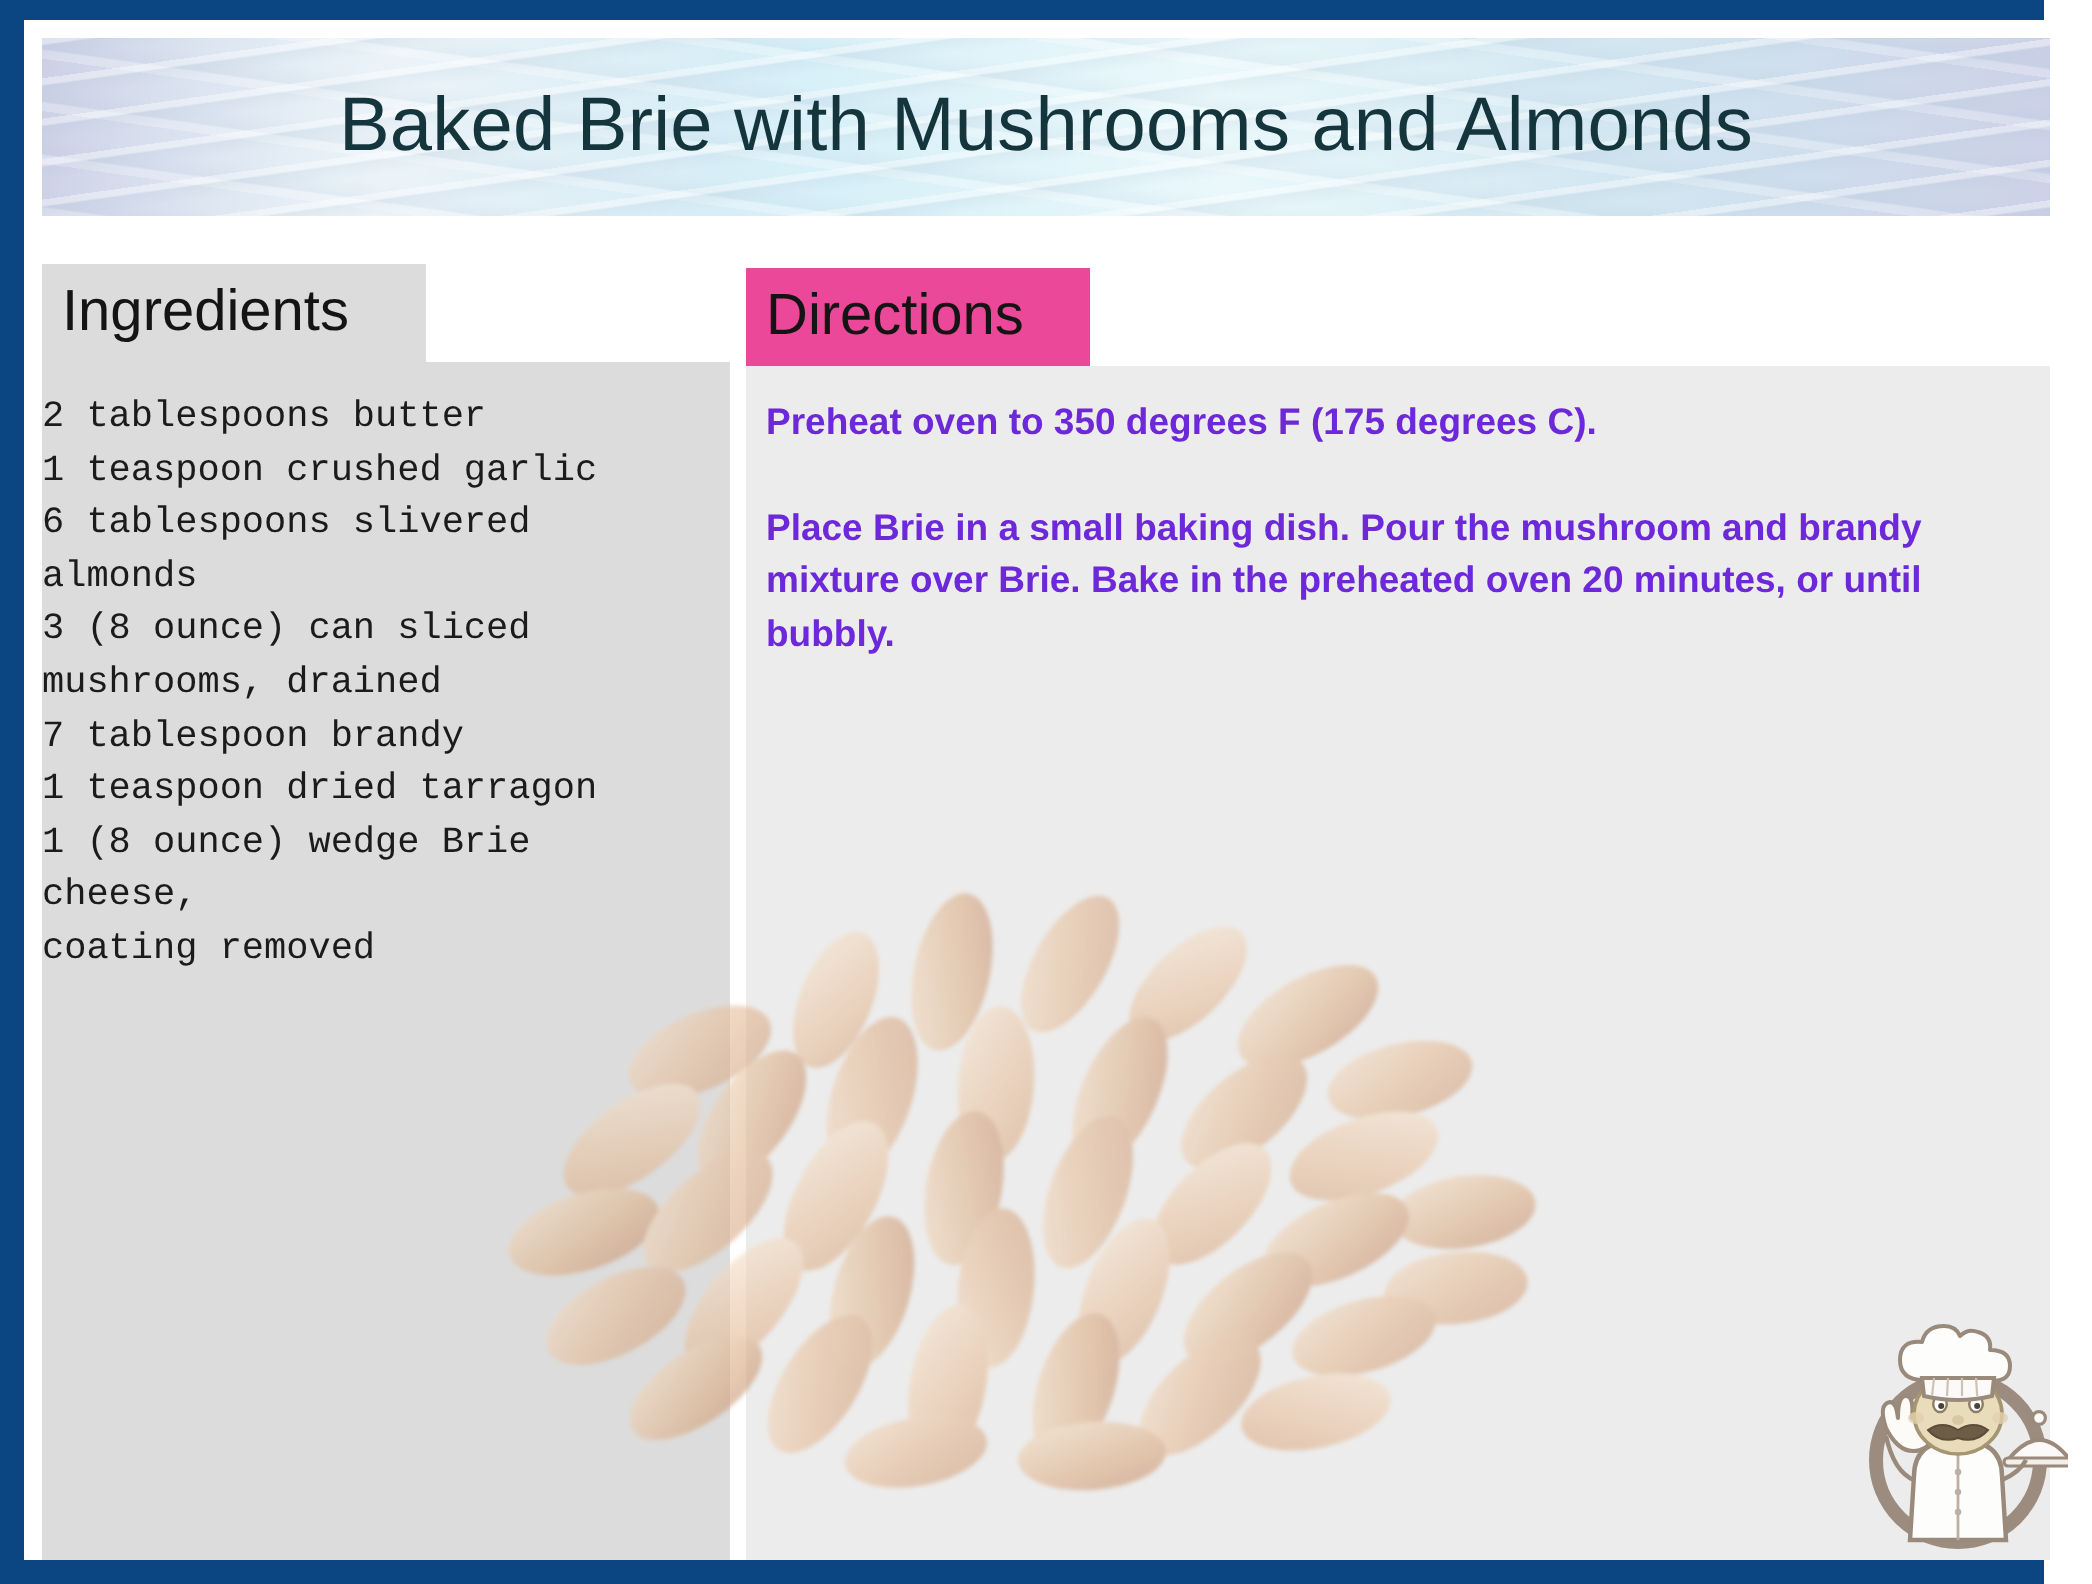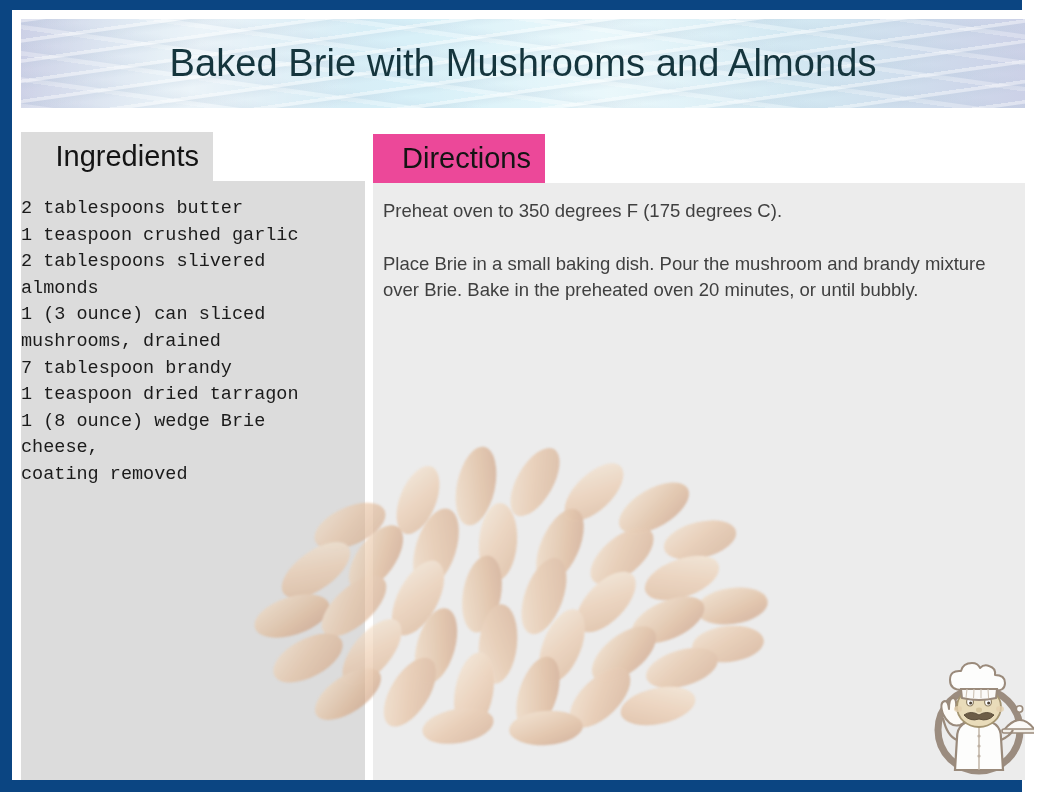--- a/index.html
+++ b/index.html
@@ -89,21 +89,20 @@
 
   
   .tab-header {
     position: absolute;
     font-size: 29px;
     color: #141414;
     line-height: 42px;
     padding: 3px 14px 4px 10px;
     box-sizing: border-box;
     white-space: nowrap;
-    text-align: right;
   }
   .panel {
     position: absolute;
     box-sizing: border-box;
   }
 
   
   #ingredients-tab {
     left: 9px;
     top: 122px;
@@ -148,22 +147,23 @@
     height: 597px;
     background: #ececec;
   }
   #directions-body {
     position: absolute;
     left: 371px;
     top: 188px;
     width: 630px;
     font-size: 18.5px;
     line-height: 26.6px;
-    color: #404040;
+    color: #6d28d9;
     z-index: 6;
+    font-weight: bold;
   }
   #directions-body p {
     margin: 0 0 26px 0;
   }
   #directions-body p:last-child {
     margin-bottom: 12px;
   }
 
   
   #almonds-image {
@@ -196,22 +196,22 @@
     <div id="title-banner">
       <div id="banner-texture"></div>
       <div id="recipe-title">Baked Brie with Mushrooms and Almonds</div>
     </div>
 
     <div class="tab-header" id="ingredients-tab">Ingredients</div>
     <div class="panel" id="ingredients-panel"></div>
     <div id="ingredients-list">
       <div class="ingredient-line">2 tablespoons butter</div>
       <div class="ingredient-line">1 teaspoon crushed garlic</div>
-      <div class="ingredient-line">2 tablespoons slivered almonds</div>
-      <div class="ingredient-line">1 (3 ounce) can sliced
+      <div class="ingredient-line">6 tablespoons slivered almonds</div>
+      <div class="ingredient-line">3 (8 ounce) can sliced
 mushrooms, drained</div>
       <div class="ingredient-line">7 tablespoon brandy</div>
       <div class="ingredient-line">1 teaspoon dried tarragon</div>
       <div class="ingredient-line">1 (8 ounce) wedge Brie cheese,
 coating removed</div>
     </div>
 
     <div class="tab-header" id="directions-tab">Directions</div>
     <div class="panel" id="directions-panel"></div>
     <div id="directions-body">

